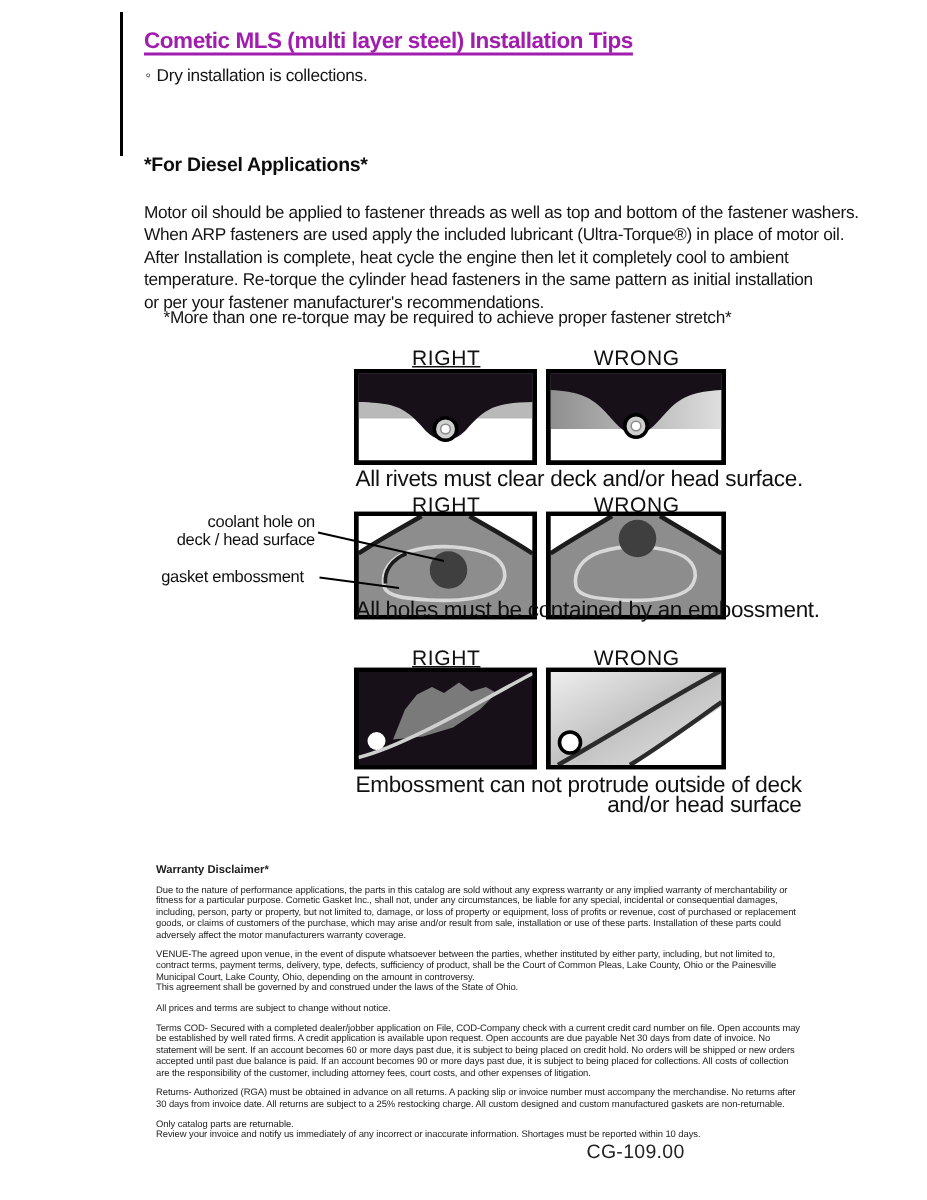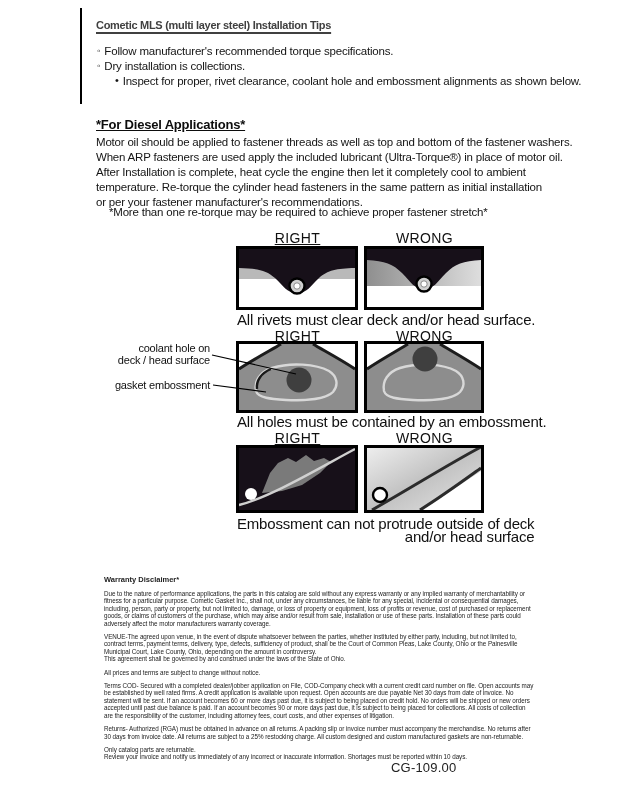--- a/index.html
+++ b/index.html
@@ -5,72 +5,70 @@
   html,body { margin:0; padding:0; }
   body {
     width:618px; height:800px; background:#ffffff; position:relative;
     font-family:"Liberation Sans", sans-serif; color:#141414; overflow:hidden;
   }
 
   .edge-line { position:absolute; left:80px; top:8px; width:2px; height:96px; background:#000; }
 
   .title {
     position:absolute; left:96px; top:19px; margin:0;
-    font-size:11px; font-weight:bold; letter-spacing:-0.3px; color:#404040;
+    font-size:15px; font-weight:bold; letter-spacing:-0.3px; color:#a21caf;
     text-decoration:underline; text-underline-offset:3px; text-decoration-thickness:1.5px;
   }
 
   .bullets { position:absolute; left:97px; top:44px; font-size:11.5px; letter-spacing:-0.2px; line-height:15px; }
   .bullet::before { content:"\25E6"; margin-right:4px; font-size:10px; position:relative; top:-1px; }
   .bullet.sub { margin-left:18px; }
   .bullet.sub::before { content:"\2022"; font-size:11px; }
 
   .h2 { position:absolute; left:96px; margin:0; font-size:13px; font-weight:bold; letter-spacing:-0.2px; color:#0d0d0d; }
   .para { position:absolute; left:96px; font-size:11.5px; letter-spacing:-0.2px; line-height:15px; white-space:pre-line; }
-  .diesel-h { top:117px;text-decoration:underline; }
+  .diesel-h { top:102px; }
   .diesel-p1 { top:135px; }
   .diesel-p2 { top:165px; }
   .diesel-note { top:205px;margin-left:13px; }
 
   .dlabel { position:absolute; font-size:14px; letter-spacing:0.4px; color:#101010; text-align:center; width:121px; }
   .lbl-r { left:237px;text-decoration:underline; } .lbl-w { left:364px; }
   .row1-lbl { top:230px; } .row2-lbl { top:328px; } .row3-lbl { top:430px; }
 
   .dpanel { position:absolute; display:block; }
   .r1p1 { left:236px; top:246px; } .r1p2 { left:364px; top:246px; }
   .r2p1 { left:236px; top:341px; } .r2p2 { left:364px; top:341px; }
   .r3p1 { left:236px; top:445px; } .r3p2 { left:364px; top:445px; }
 
   .caption { position:absolute; left:237px; font-size:15px; letter-spacing:-0.2px; line-height:13px; color:#101010; white-space:pre-line;text-align:right; }
-  .cap1 { top:313px; } .cap2 { top:400px;margin-top:15px; } .cap3 { top:517px; }
+  .cap1 { top:313px; } .cap2 { top:400px; } .cap3 { top:517px; }
 
   .callout { position:absolute; width:110px; text-align:right; font-size:11px; letter-spacing:-0.2px; line-height:12px; color:#101010; }
   .co-hole { left:100px; top:342px; }
-  .co-emb  { left:100px; top:379px; }
+  .co-emb  { left:100px; top:379px;text-align:center; }
   .pointer-overlay { position:absolute; left:200px; top:338px; }
 
   .warranty { position:absolute; left:104px; top:575px; width:460px; color:#1c1c1c; }
   .warranty h3 { margin:0 0 6px 0; font-size:7.5px; font-weight:bold; }
   .warranty p { margin:0 0 6px 0; font-size:6.3px; line-height:7.4px; letter-spacing:-0.05px; white-space:pre-line; }
 
   .page-num { position:absolute; left:391px; top:760px; font-size:13px; letter-spacing:0.2px; color:#222; }
 </style>
 </head>
 <body>
 
 <div class="page">
 
   <div class="edge-line"></div>
 
   <h1 class="title">Cometic MLS (multi layer steel) Installation Tips</h1>
 
   <div class="bullets">
-    <div class="bullet">Follow manufacturer's recommended torque specifications.</div>
     <div class="bullet">Dry installation is collections.</div>
-    <div class="bullet sub">Inspect for proper, rivet clearance, coolant hole and embossment alignments as shown below.</div>
   </div>
 
   <h2 class="h2 diesel-h">*For Diesel Applications*</h2>
   <div class="para diesel-p1">Motor oil should be applied to fastener threads as well as top and bottom of the fastener washers.
 When ARP fasteners are used apply the included lubricant (Ultra-Torque®) in place of motor oil.</div>
   <div class="para diesel-p2">After Installation is complete, heat cycle the engine then let it completely cool to ambient
 temperature. Re-torque the cylinder head fasteners in the same pattern as initial installation
 or per your fastener manufacturer's recommendations.</div>
   <div class="para diesel-note">*More than one re-torque may be required to achieve proper fastener stretch*</div>
 

